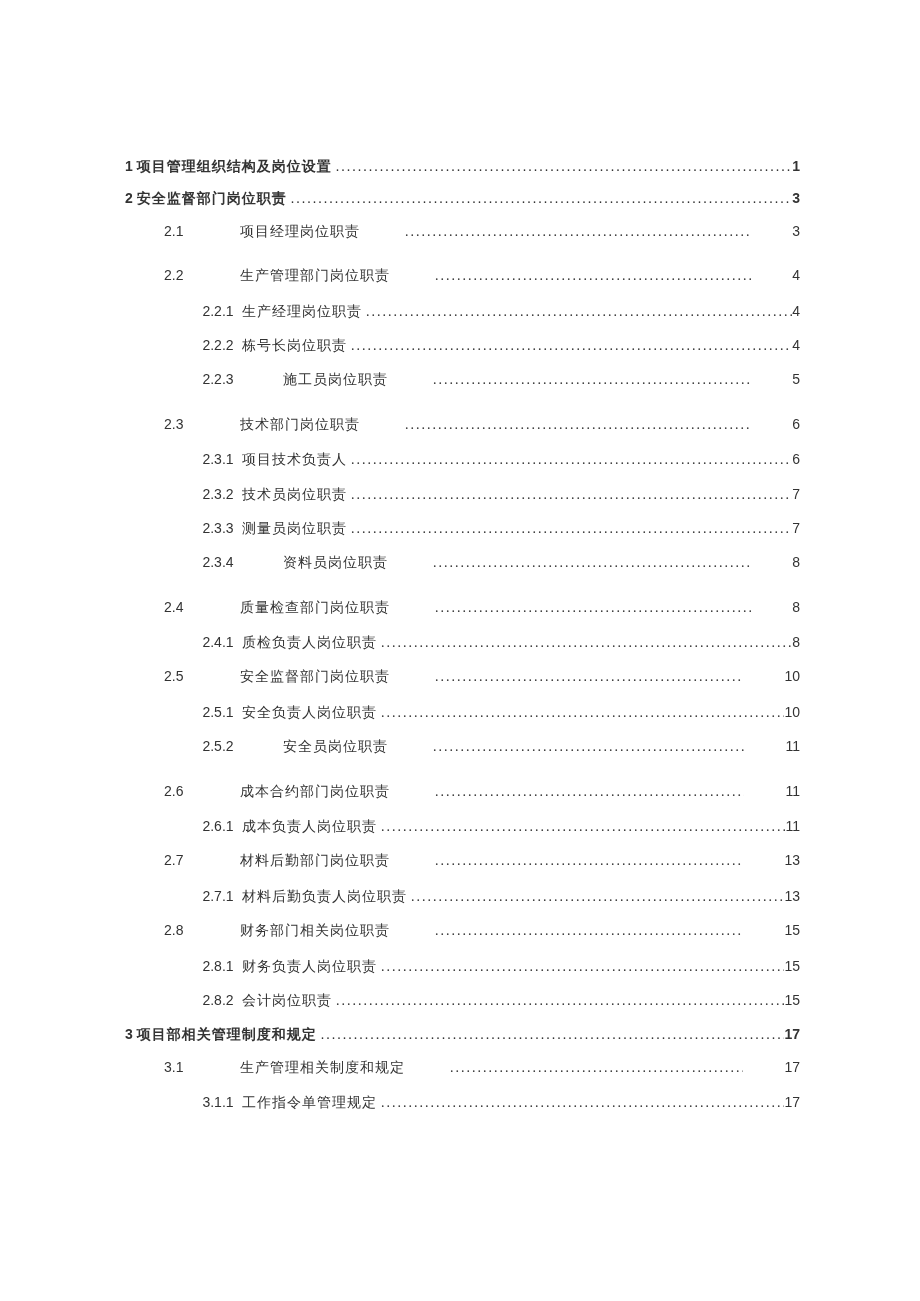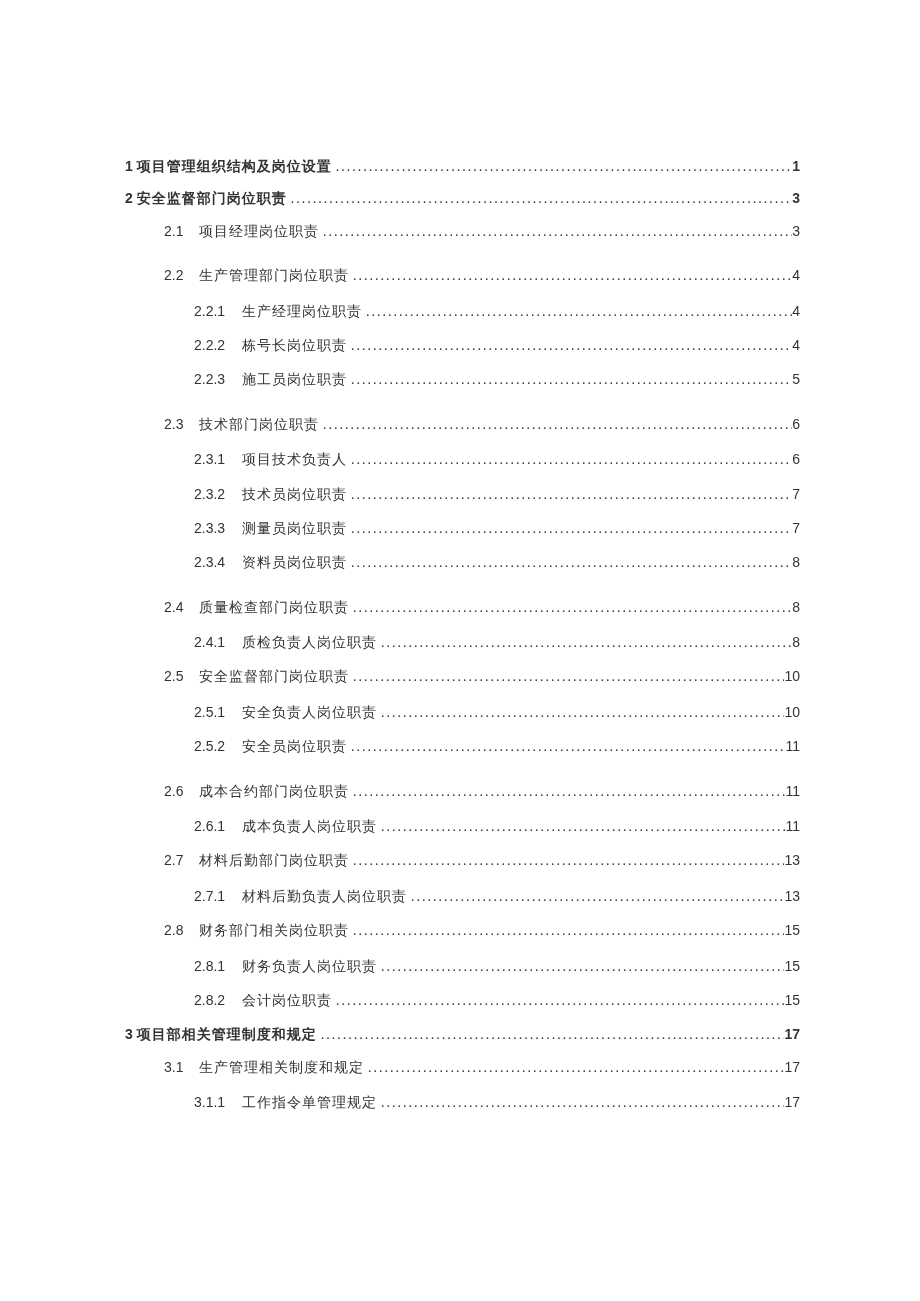--- a/index.html
+++ b/index.html
@@ -40,26 +40,26 @@
     .toc-line .dots::before {
       content: ".....................................................................................................................................................................";
     }
     .toc-line .pg {
       flex: 0 0 auto;
       font-family: Arial, sans-serif;
     }
     .toc-line .pg.bold { font-weight: bold; }
     .lvl1 { padding-left: 0; }
     .lvl2 { padding-left: 39px; }
-    .lvl3 { padding-left: 69px; }
+    .lvl3 { padding-left: 69px; text-align: center; }
     .lvl2 .num { width: 35px; }
     .lvl3 .num { width: 48px; }
     .lvl1 .num { margin-right: 0; }
     .lvl1 { margin-bottom: 9px; }
-    .lvl2-section { margin-bottom: 21px; }
+    .lvl2-section { margin-bottom: 21px; gap: 41px; }
     .lvl2-section.tight { margin-bottom: 12px; }
     .lvl3-row { margin-bottom: 11px; }
   </style>
 </head>
 <body>
 
 <div id="toc-root">
     <div class="toc-line lvl1">
       <span class="num bold">1 </span>
       <span class="title bold">项目管理组织结构及岗位设置</span>

